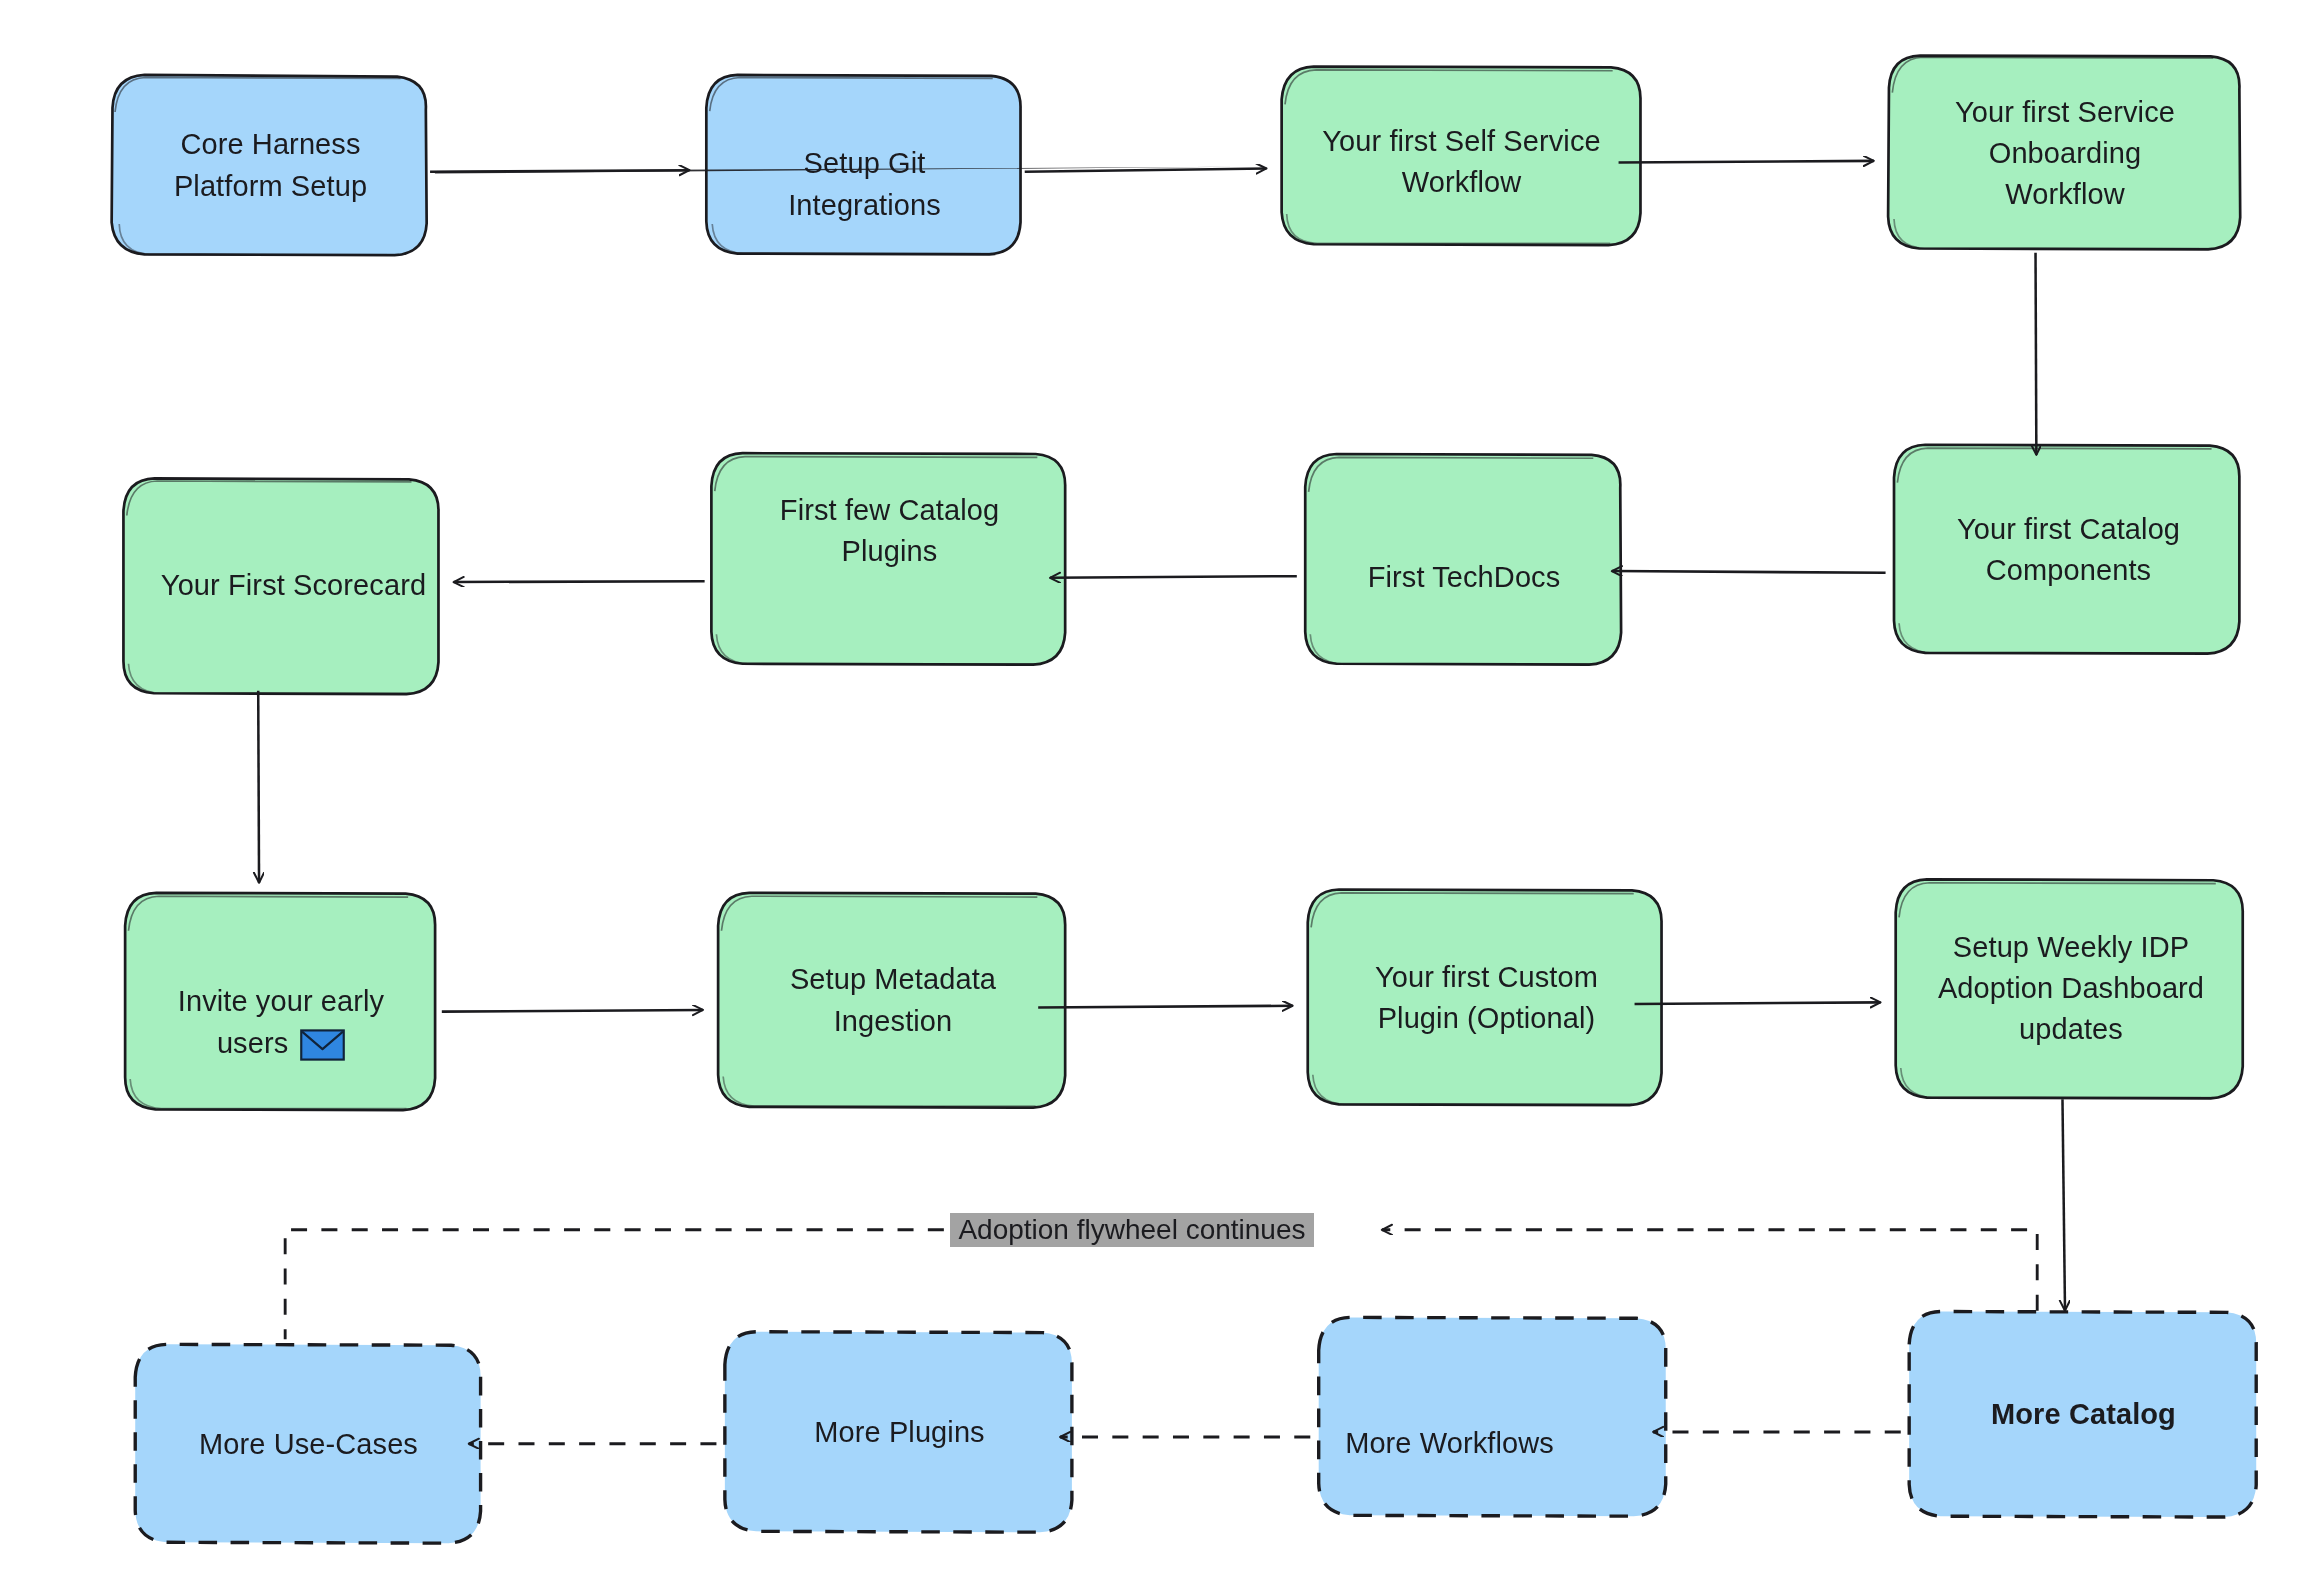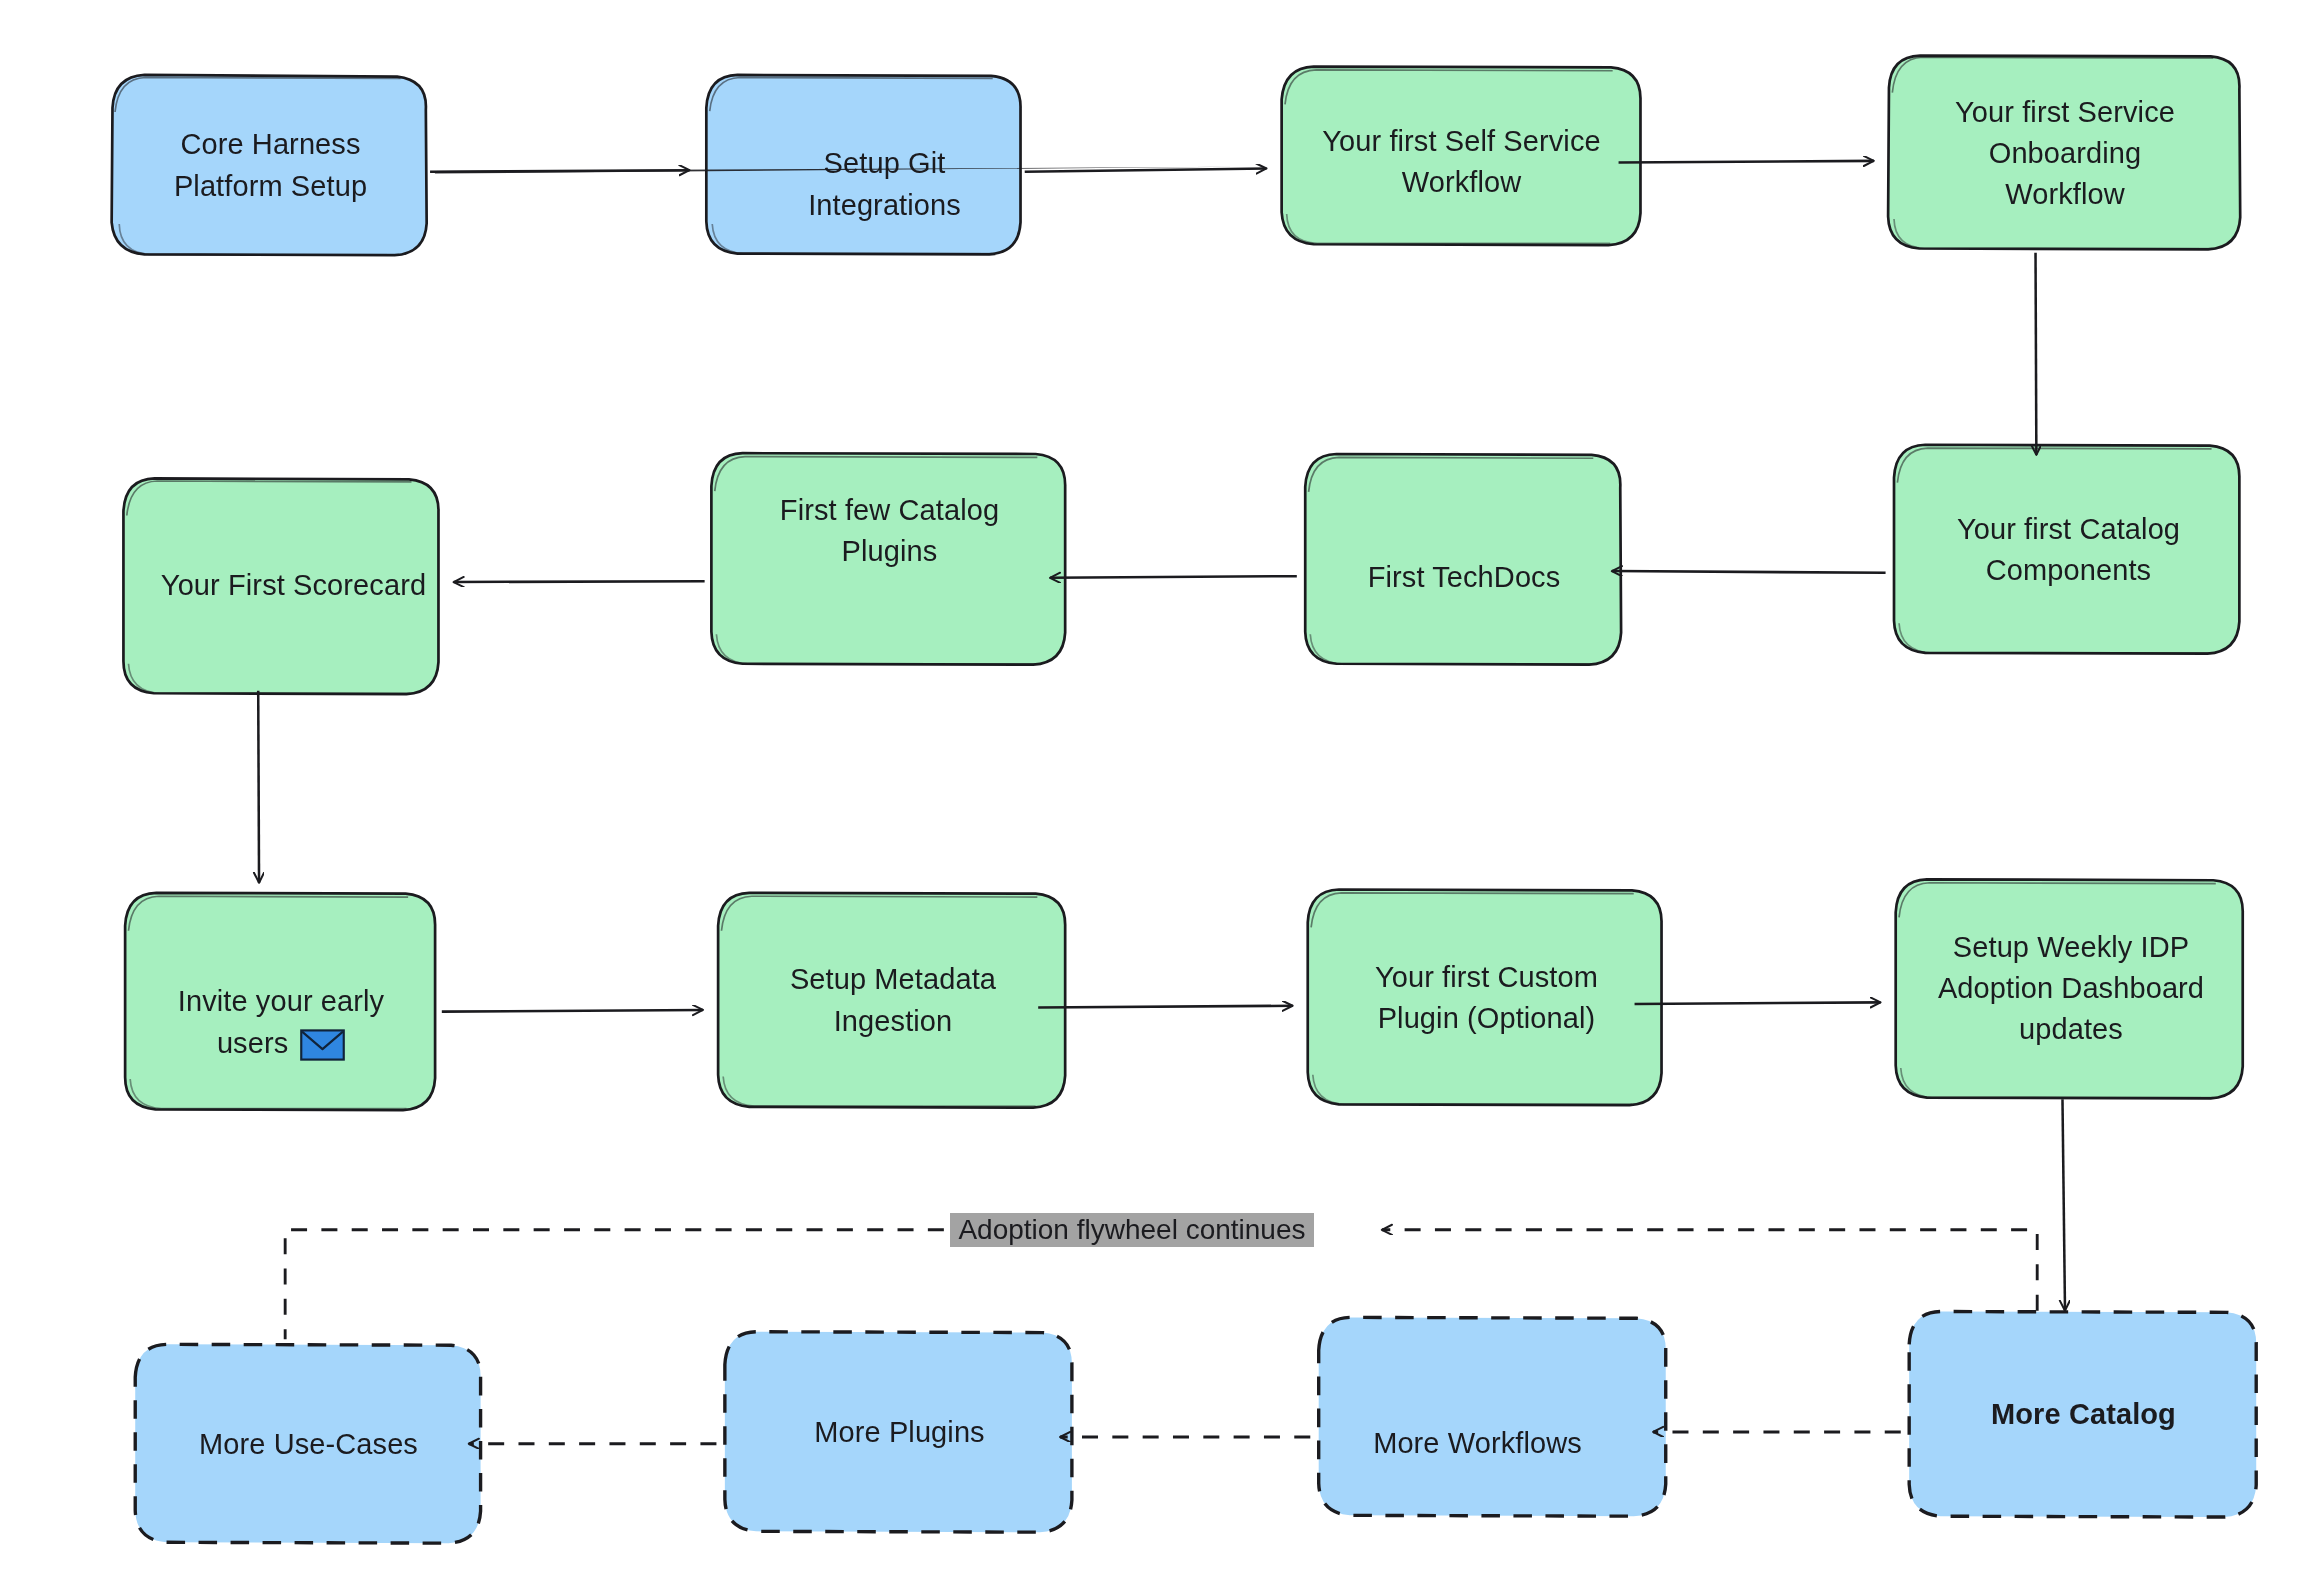--- a/index.html
+++ b/index.html
@@ -212,21 +212,21 @@
       <path d="M1555 1706 L1258 1706" fill="none" stroke="#1b1b1f" stroke-width="3.4" stroke-dasharray="19 17" marker-end="url(#arrowDash)"></path>
     </g>
     <g>
       <path d="M850 1714 L556 1714" fill="none" stroke="#1b1b1f" stroke-width="3.4" stroke-dasharray="19 17" marker-end="url(#arrowDash)"></path>
     </g>
   </svg>
 
   <div class="node-label" style="left:112px; top:76px; width:317px; height:179px;">Core Harness
 Platform Setup</div>
 
-  <div class="node-label" style="left:706px; top:76px; width:317px; height:217px;padding-left:20px;">Setup Git
+  <div class="node-label" style="left:706px; top:76px; width:317px; height:217px;">Setup Git
 Integrations</div>
 
   <div class="node-label" style="left:1281px; top:67px; width:361px; height:190px;border-radius:28px;">Your first Self Service
 Workflow</div>
 
   <div class="node-label" style="left:1889px; top:56px; width:352px; height:195px;">Your first Service
 Onboarding
 Workflow</div>
 
   <div class="node-label" style="left:123px; top:479px; width:317px; height:214px;margin-left:12px;">Your First Scorecard</div>
@@ -258,20 +258,20 @@
 Plugin (Optional)</div>
 
   <div class="node-label" style="left:1896px; top:880px; width:350px; height:217px;">Setup Weekly IDP
 Adoption Dashboard
 updates</div>
 
   <div class="node-label" style="left:135px; top:1346px; width:347px; height:197px;">More Use-Cases</div>
 
   <div class="node-label" style="left:725px; top:1333px; width:349px; height:199px;">More Plugins</div>
 
-  <div class="node-label" style="left:1303px; top:1319px; width:349px; height:249px;text-align:right;">More Workflows</div>
+  <div class="node-label" style="left:1275px; top:1319px; width:349px; height:249px;text-align:right;">More Workflows</div>
 
   <div class="node-label" style="left:1909px; top:1313px; width:349px; height:204px;font-weight:bold;">More Catalog</div>
 
   <div class="edge-label" style="left:950px; top:1213px;">Adoption flywheel continues</div>
 
 </div>
 
 
 </body></html>

